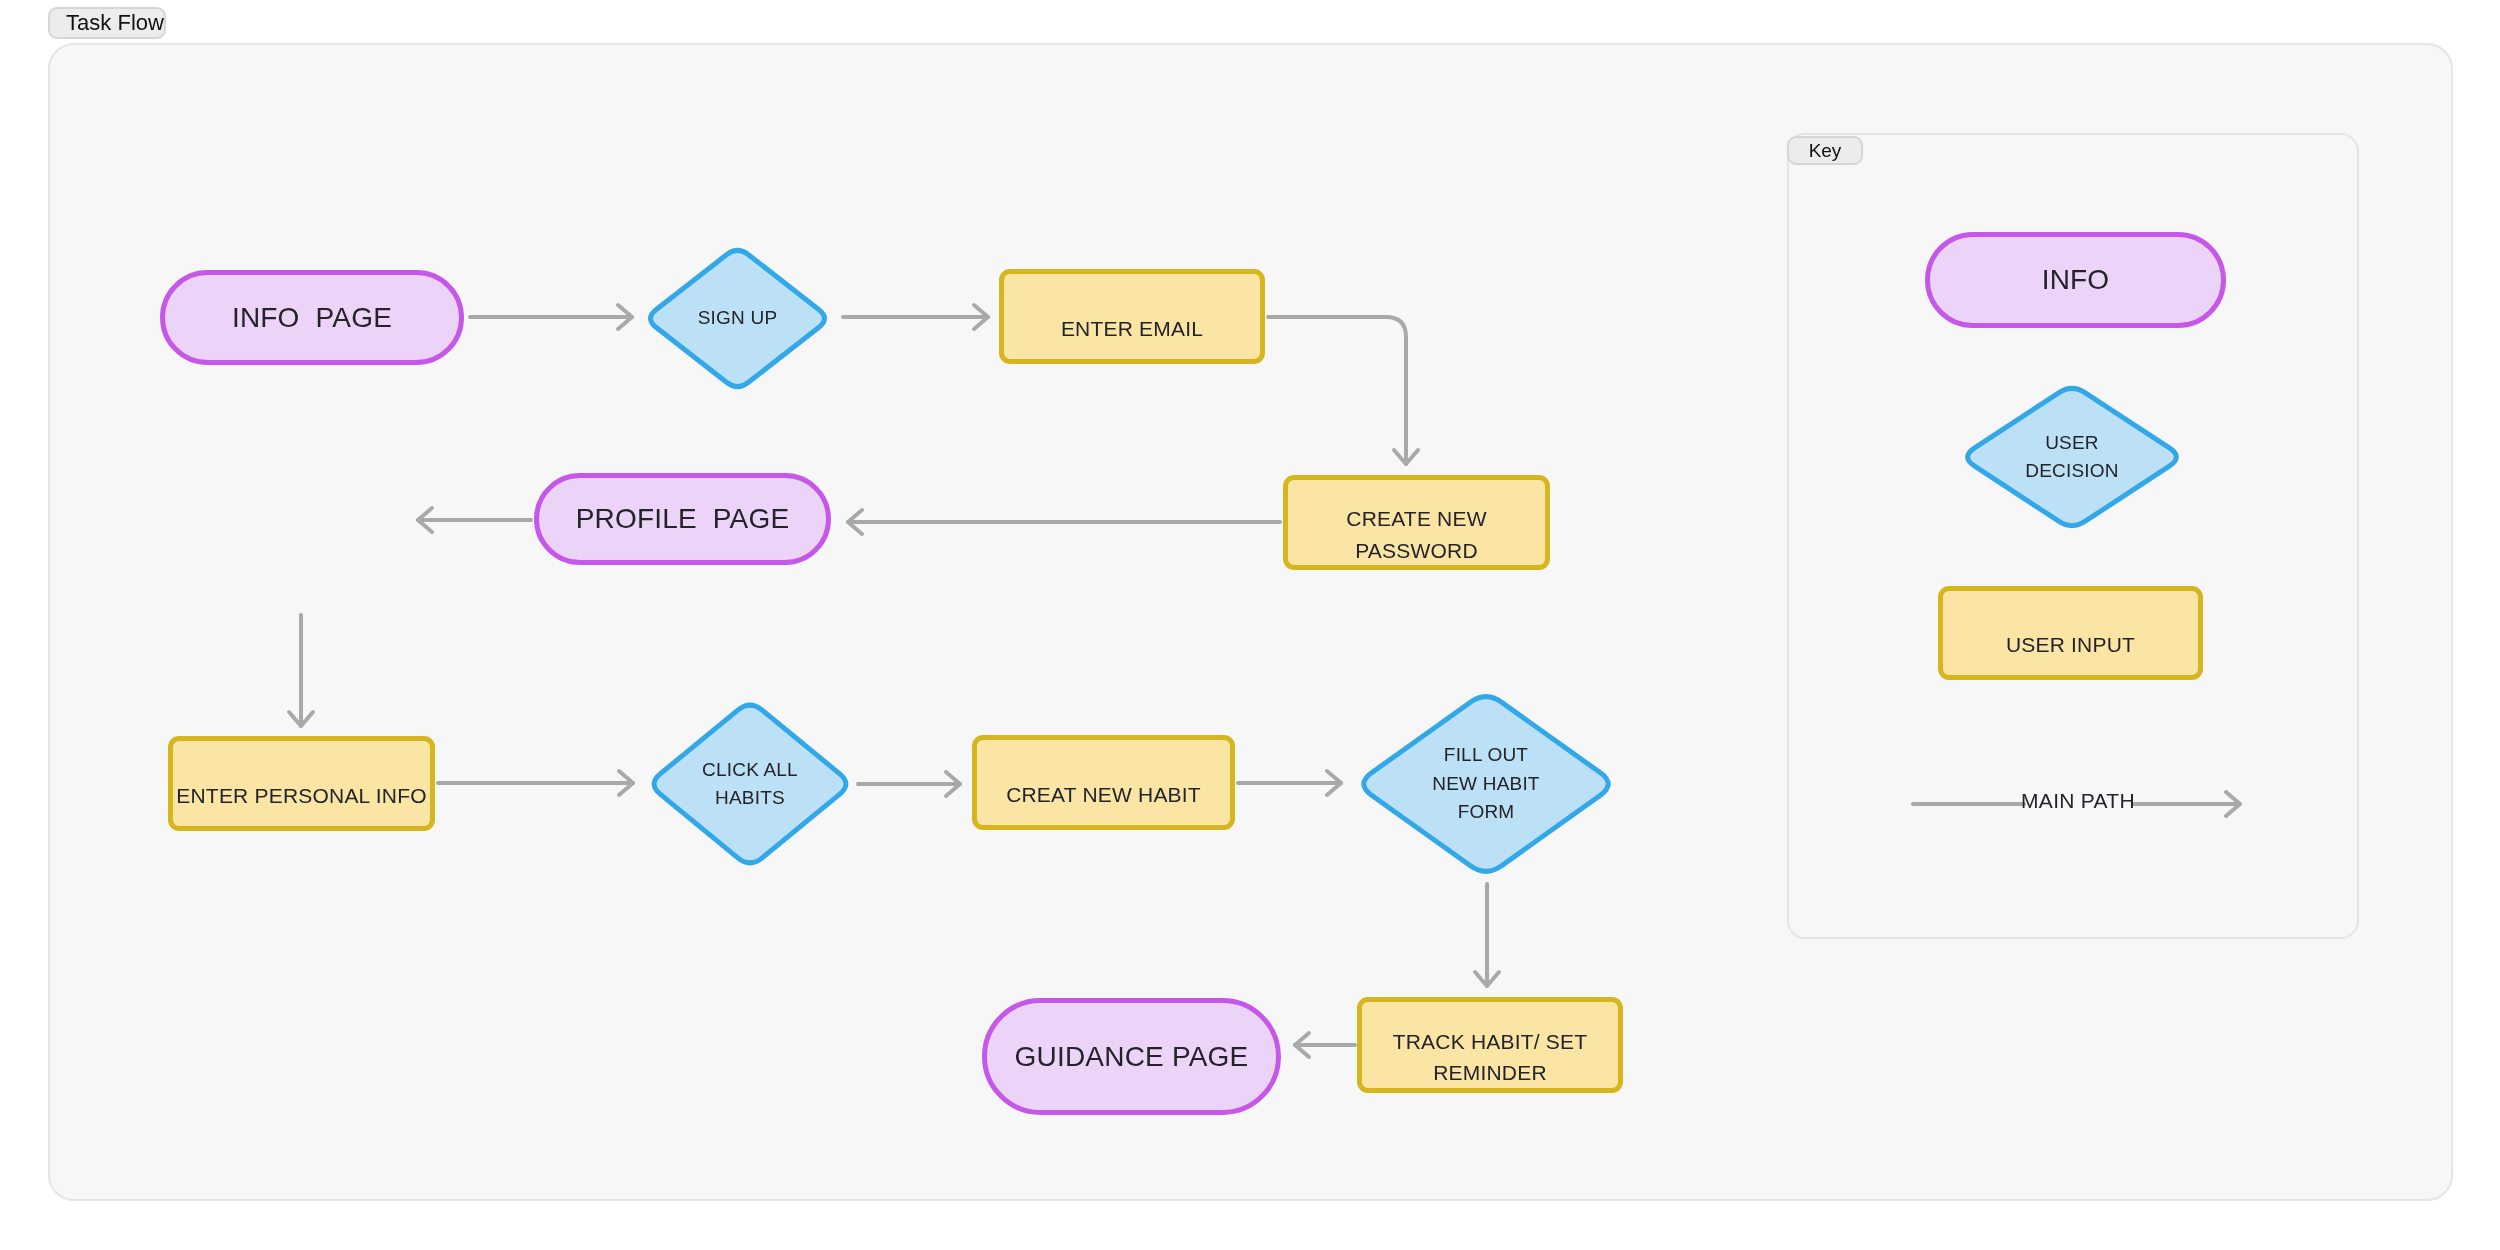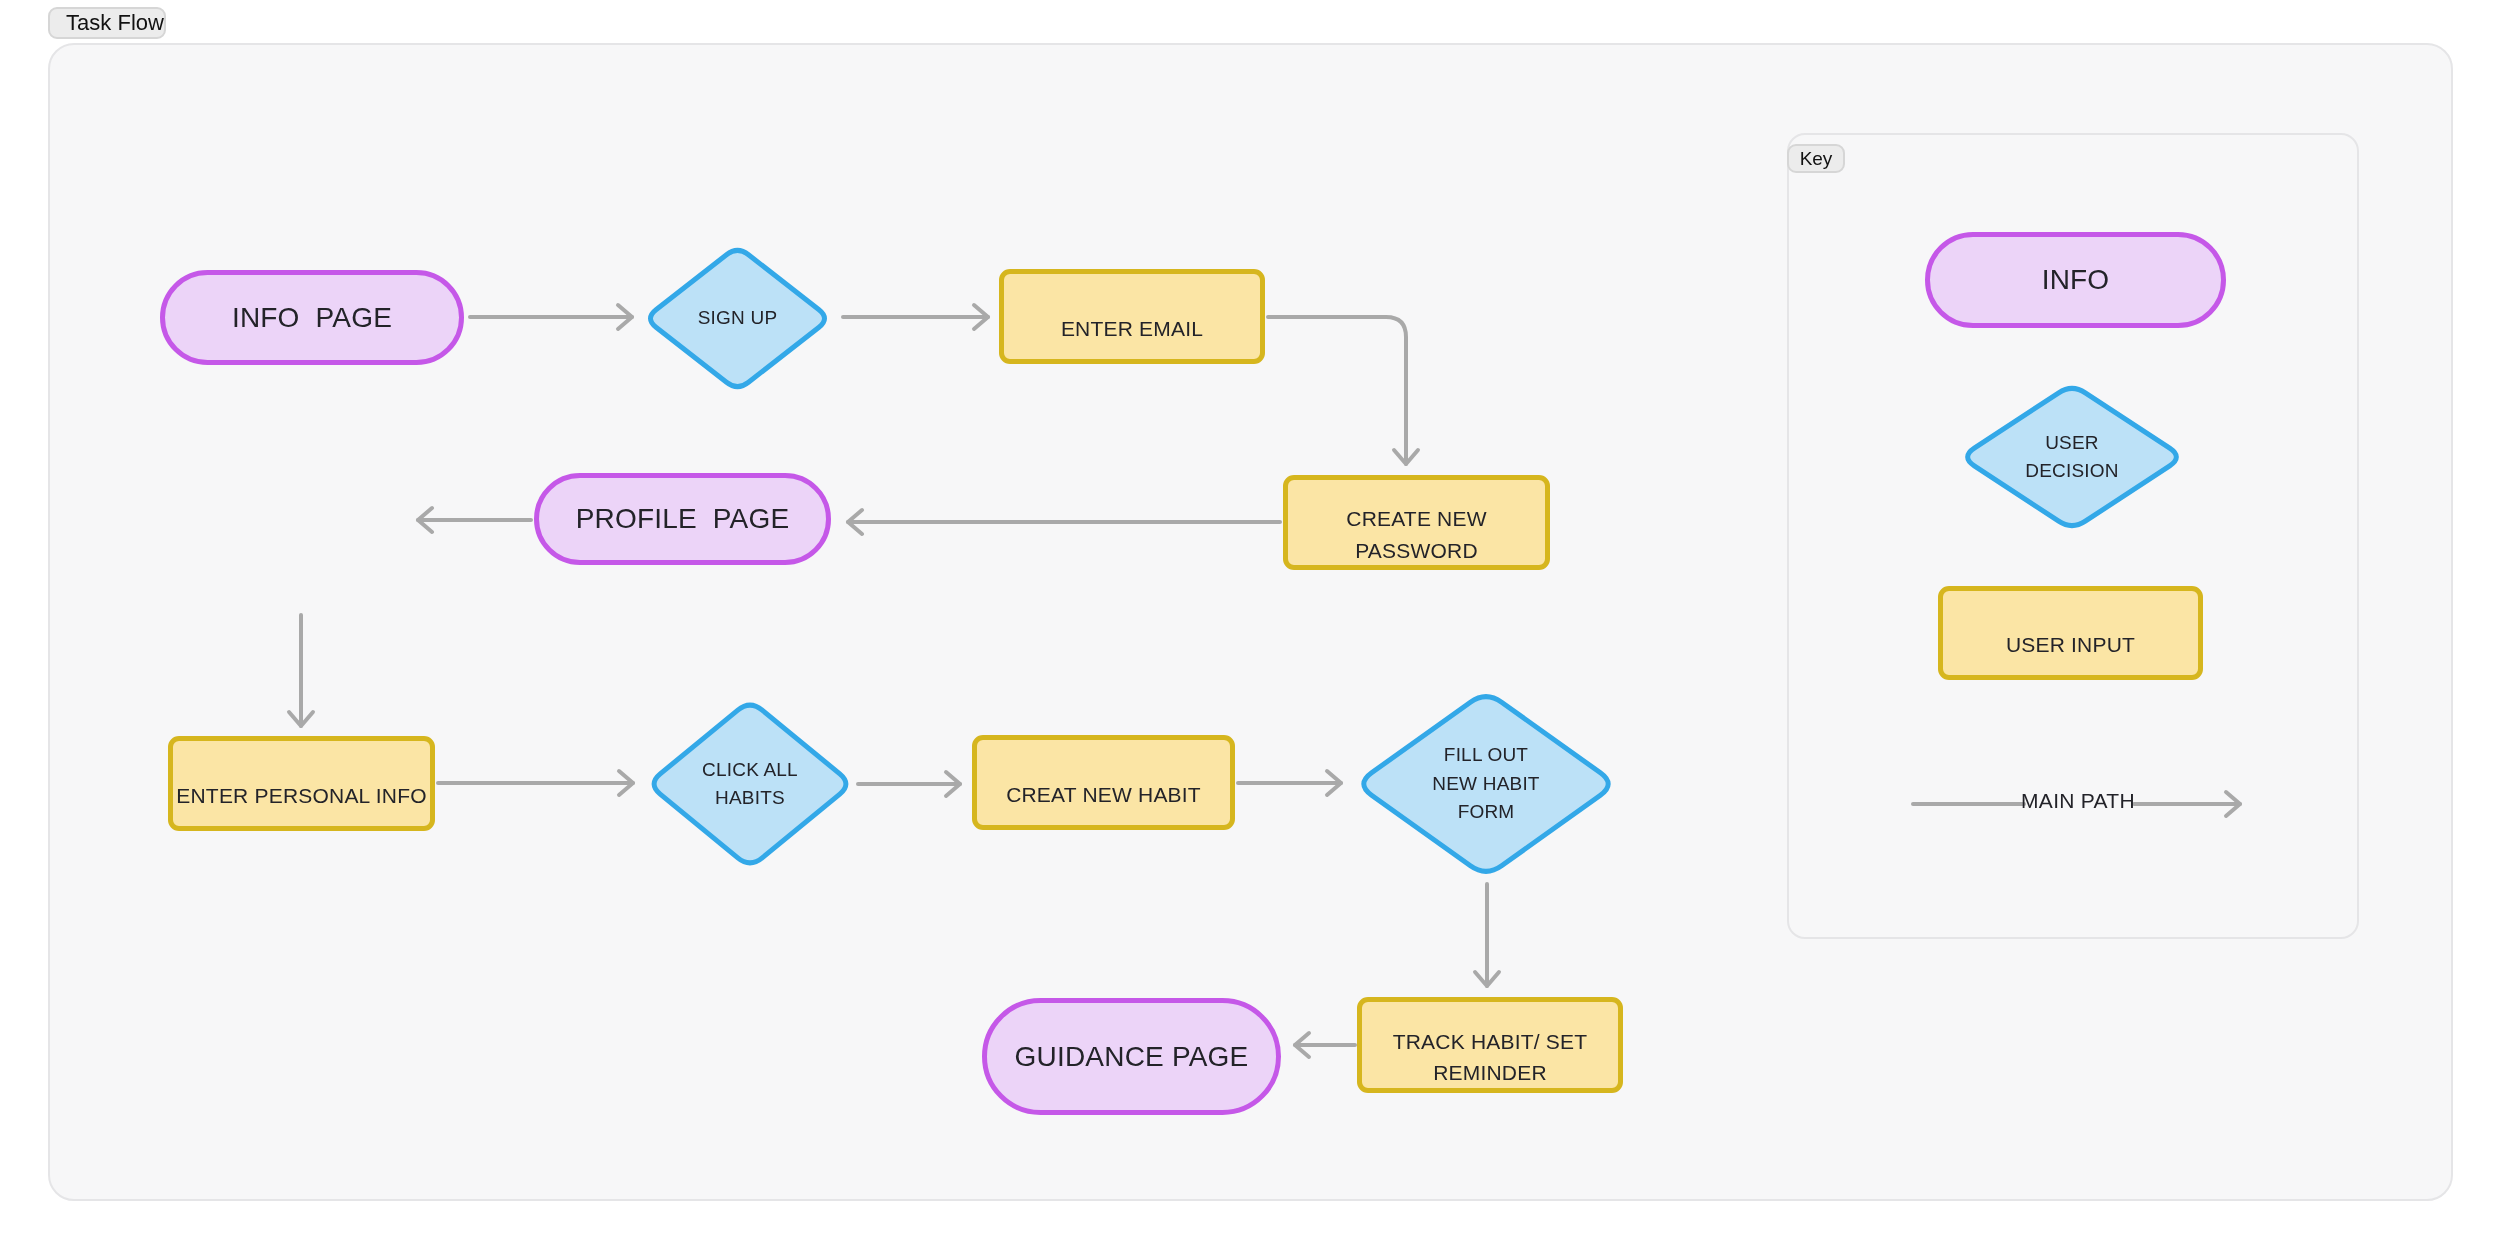--- a/index.html
+++ b/index.html
@@ -16,21 +16,21 @@
   body{font-family:"Liberation Sans","DejaVu Sans",sans-serif;color:var(--text);}
   .stage{position:absolute;left:0;top:0;width:2500px;height:1250px;}
 
   .canvas{position:absolute;left:48px;top:43px;width:2405px;height:1158px;
     background:var(--canvas-bg);border:2px solid var(--canvas-border);border-radius:26px;}
 
   .chip{position:absolute;background:var(--chip-bg);border:2px solid var(--chip-border);
     border-radius:9px;display:flex;align-items:center;justify-content:center;
     color:#121212;z-index:30;}
   .board-chip{left:48px;top:7px;width:118px;height:32px;font-size:22px;padding-left:16px;}
-  .key-chip{left:1787px;top:136px;width:58px;height:29px;font-size:19px;margin-top:8px;}
+  .key-chip{left:1787px;top:136px;width:76px;height:29px;font-size:19px;}
 
   .key-panel{position:absolute;left:1787px;top:133px;width:572px;height:806px;
     background:var(--canvas-bg);border:2px solid var(--canvas-border);border-radius:18px;z-index:5;}
 
   svg.connectors{position:absolute;left:0;top:0;width:2500px;height:1250px;z-index:10;pointer-events:none;}
   svg.connectors path{fill:none;stroke:var(--connector);stroke-width:4;stroke-linecap:round;}
 
   .node{position:absolute;display:flex;align-items:center;justify-content:center;z-index:20;}
   .label{white-space:pre-wrap;text-align:center;line-height:1.5;letter-spacing:.2px;font-weight:500;}
   .pill{border:5px solid var(--purple-border);background:var(--purple-fill);border-radius:60px;}

